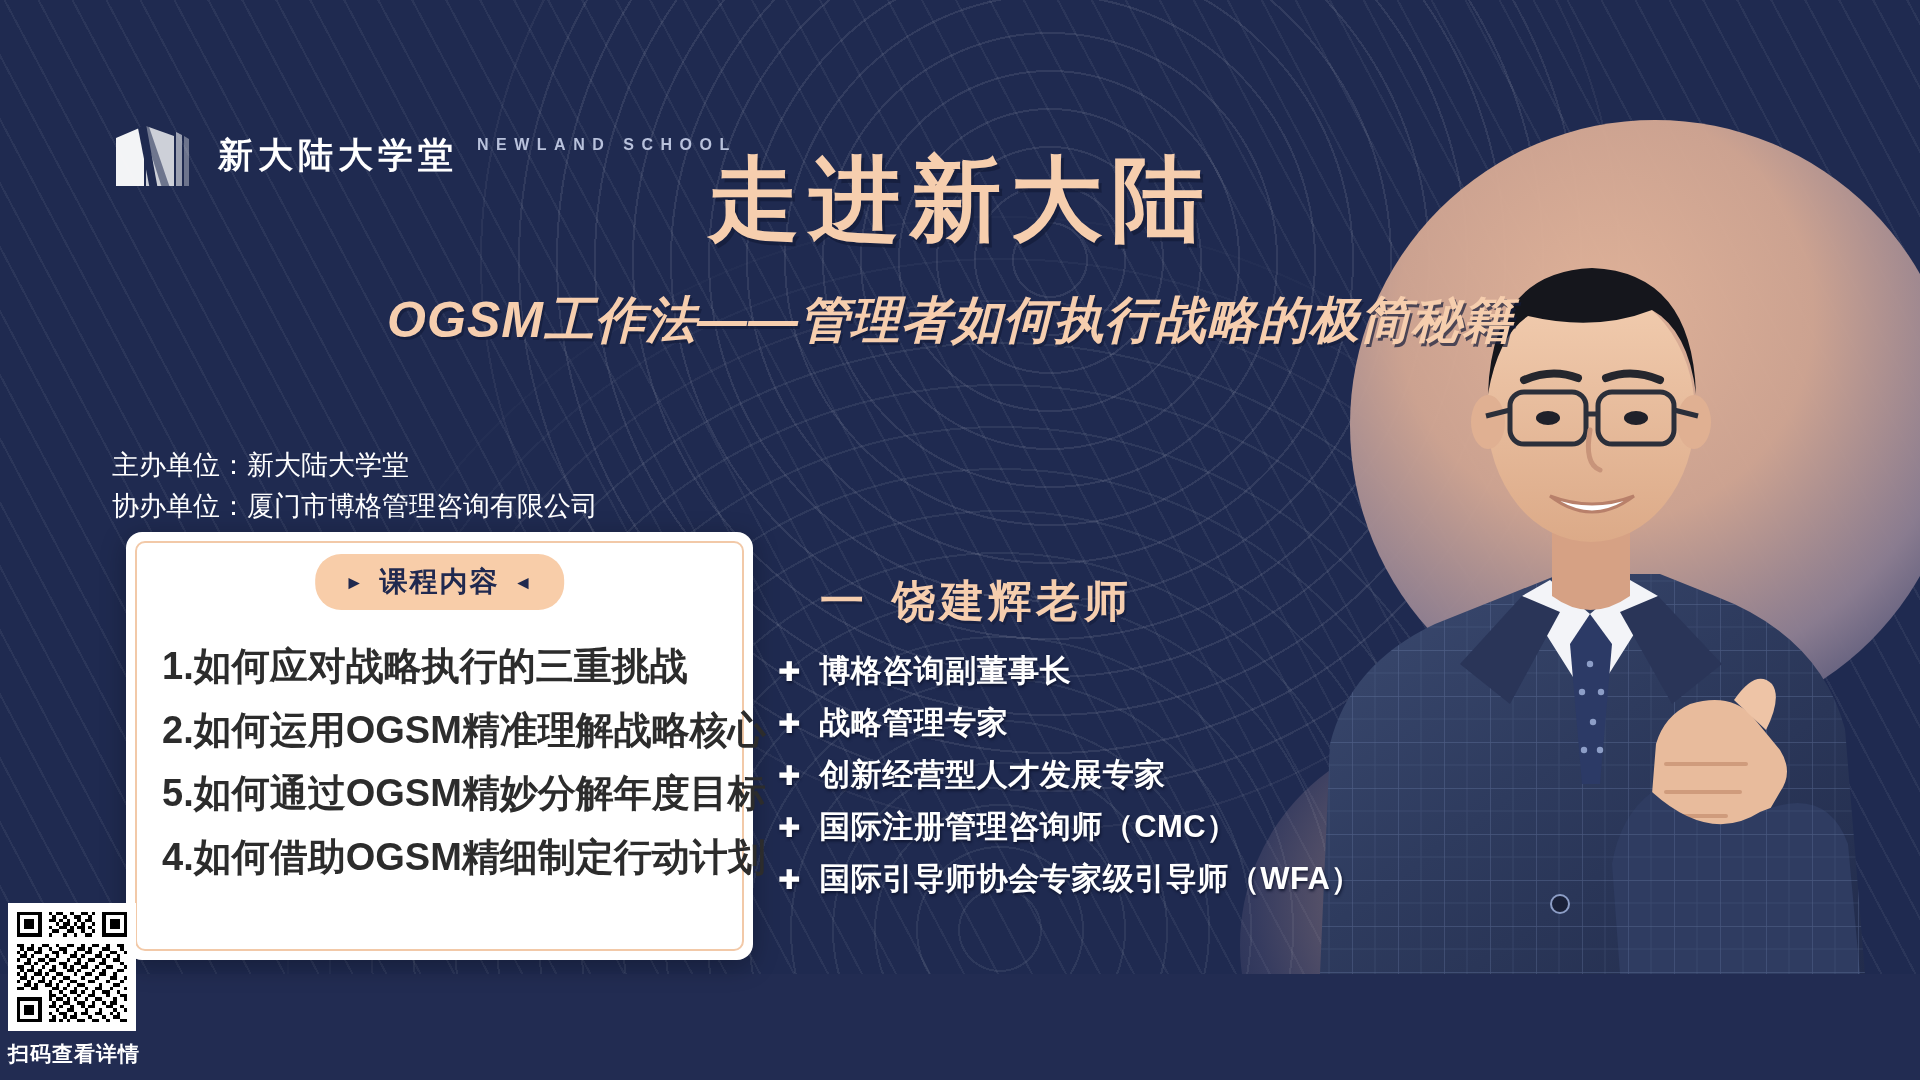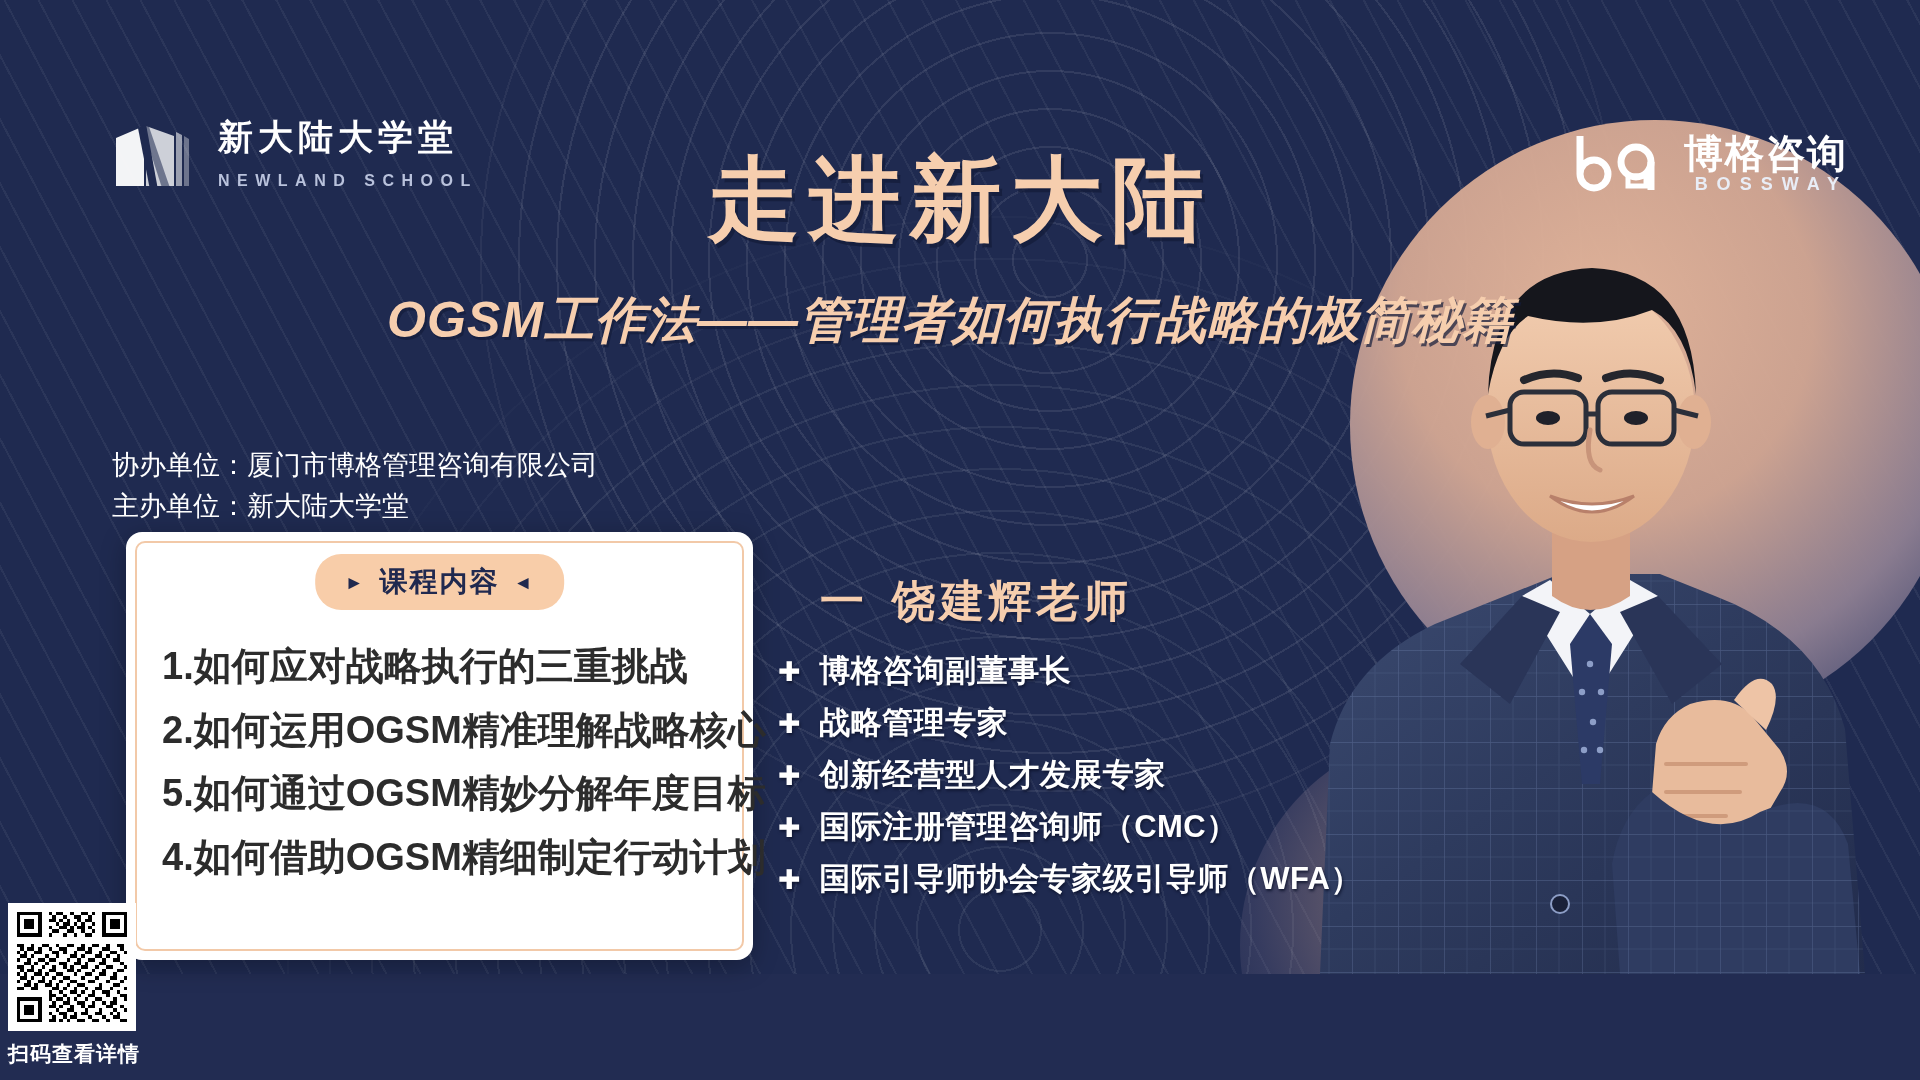--- a/index.html
+++ b/index.html
@@ -65,21 +65,21 @@
   }
   .bottom-band{
     position:absolute;left:0;right:0;bottom:0;height:106px;
     background:#222c52;
     pointer-events:none;
   }
 
   
   .newland-logo{position:absolute;left:112px;top:118px;display:flex;align-items:center;gap:20px;}
   .nl-mark{width:86px;height:72px;flex:0 0 auto;}
-  .nl-text{display:flex;flex-direction:column;gap:19px;}
+  .nl-text{display:flex;flex-direction:row;gap:19px;}
   .nl-cn{color:#ffffff;font-size:35px;font-weight:700;letter-spacing:5px;line-height:1;}
   .nl-en{color:#b9c2dc;font-size:16px;font-weight:700;letter-spacing:7.5px;line-height:1;}
 
   .bossway-logo{position:absolute;right:72px;top:132px;display:flex;align-items:center;gap:18px;}
   .bw-mark{width:96px;height:62px;flex:0 0 auto;}
   .bw-text{display:flex;flex-direction:column;gap:2px;}
   .bw-cn{color:#ffffff;font-size:39px;font-weight:700;letter-spacing:2px;line-height:1;}
   .bw-en{color:#e9edf6;font-size:18px;font-weight:700;letter-spacing:9px;line-height:1;text-align:right;}
 
   
@@ -267,41 +267,27 @@
       <path d="M30 8 L36 6 L58 70 L50 70 Z" fill="#1f2a50" opacity=".55"></path>
       <path d="M64 14 L70 17 L70 68 L64 68 Z" fill="#ffffff" opacity=".55"></path>
       <path d="M72 18 L77 21 L77 68 L72 68 Z" fill="#ffffff" opacity=".35"></path>
     </svg>
     <div class="nl-text">
       <div class="nl-cn">新大陆大学堂</div>
       <div class="nl-en">NEWLAND SCHOOL</div>
     </div>
   </div>
 
-  <div class="bossway-logo">
-    <svg class="bw-mark" viewBox="0 0 96 62" xmlns="http://www.w3.org/2000/svg">
-      <g fill="none" stroke="#ffffff" stroke-width="7">
-        <path d="M10 4 V42 A14 14 0 0 0 38 42 A14 14 0 0 0 10 42"></path>
-        <circle cx="66" cy="30" r="15"></circle>
-        <path d="M81 30 V58"></path>
-      </g>
-      <rect x="58" y="44" width="18" height="10" fill="none" stroke="#ffffff" stroke-width="5"></rect>
-    </svg>
-    <div class="bw-text">
-      <div class="bw-cn">博格咨询</div>
-      <div class="bw-en">BOSSWAY</div>
-    </div>
-  </div>
 
   <div class="main-title">走进新大陆</div>
   <div class="sub-title">OGSM工作法——管理者如何执行战略的极简秘籍</div>
 
   <div class="organizers">
+    <div>主办单位：新大陆大学堂</div>
     <div>协办单位：厦门市博格管理咨询有限公司</div>
-    <div>主办单位：新大陆大学堂</div>
   </div>
 
   <div class="course-card">
     <div class="course-card-inner"></div>
     <div class="course-badge">
       <span class="tri">►</span>
       <span>课程内容</span>
       <span class="tri">◄</span>
     </div>
     <div class="course-list">

